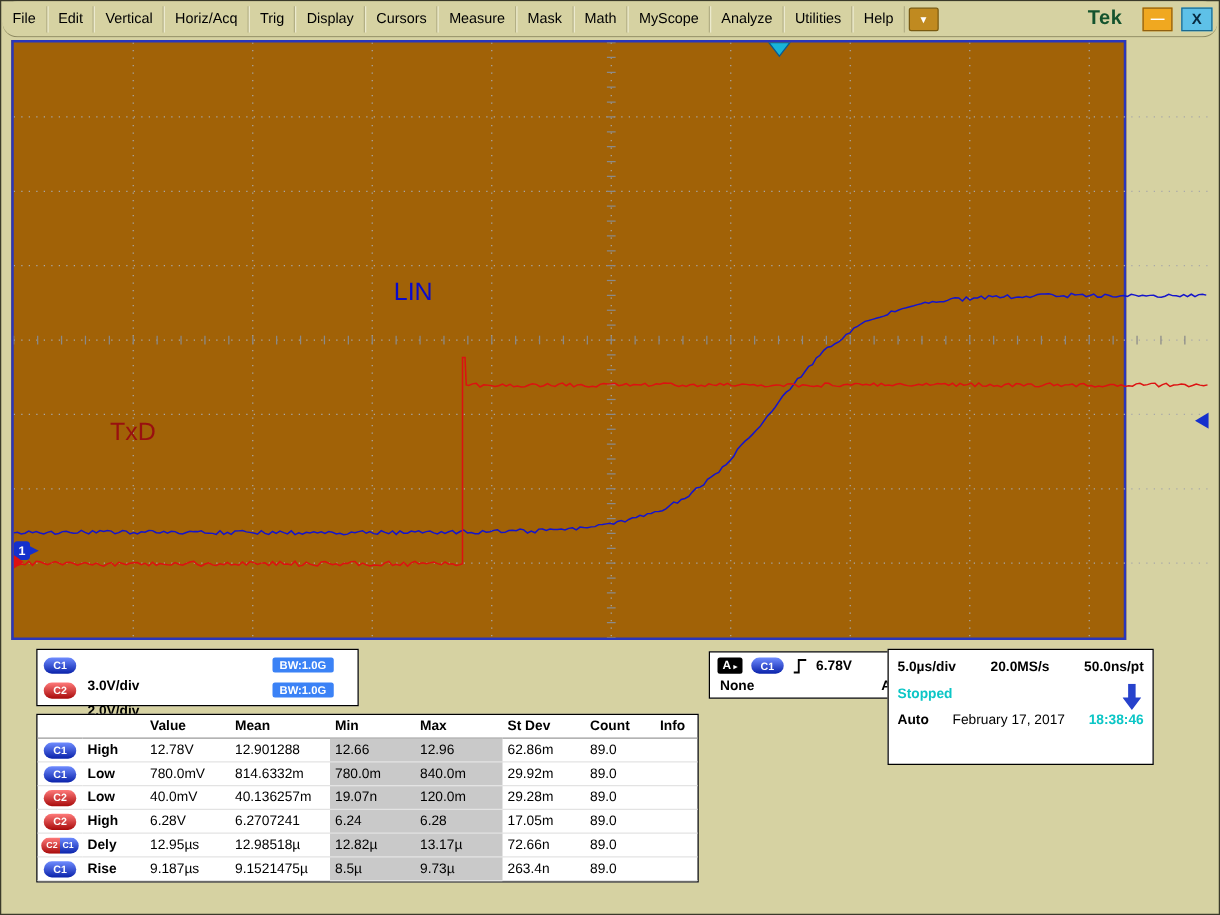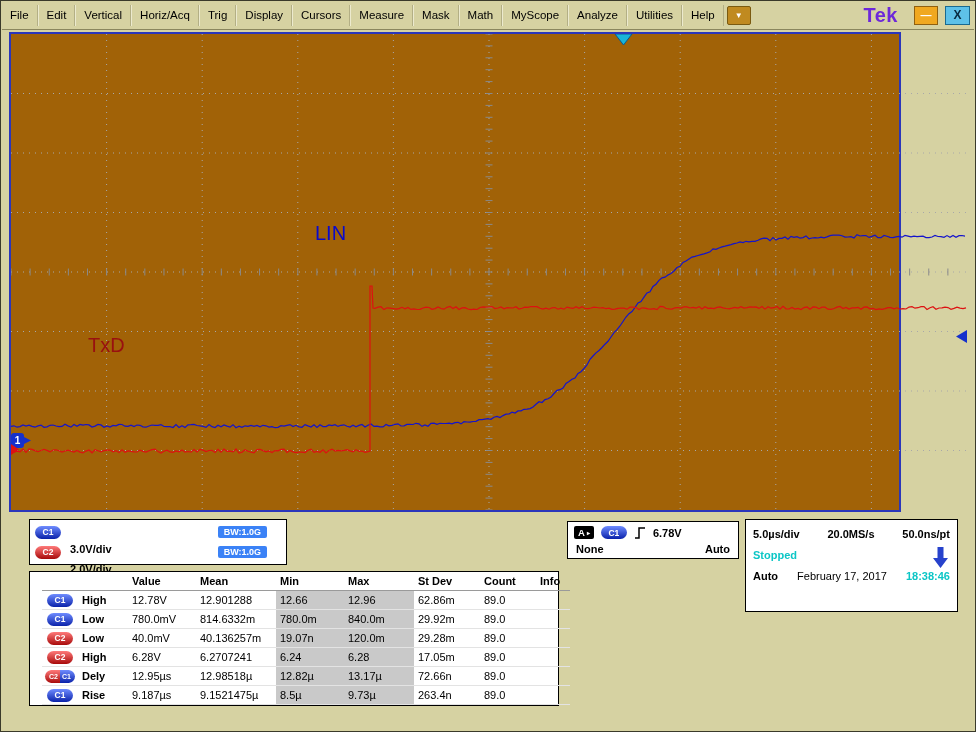--- a/index.html
+++ b/index.html
@@ -1,56 +1,56 @@
 <!DOCTYPE html>
 <html><head>
 <meta charset="utf-8">
 <style>
   *{margin:0;padding:0;box-sizing:border-box;}
   html,body{background:#777;}
   body{font-family:"Liberation Sans",sans-serif;}
   .app{position:relative;width:976px;height:732px;background:#d6d2a2;border:1px solid #3a3a2a;overflow:hidden;}
 
   
-  .menubar{position:absolute;left:1px;top:0;right:1px;height:29px;display:flex;align-items:center;background:#d6d2a2;border-bottom:1px solid #8a865e;}
+  .menubar{position:absolute;left:1px;top:0;right:1px;height:29px;display:flex;align-items:center;background:#d6d2a2;border-bottom:1px solid #8a865e;border-radius:12px;}
   .menu-item{padding:4px 8px 5px;font-size:11.5px;color:#000;border-right:1px solid #b3af85;border-left:1px solid #eceace;cursor:default;white-space:nowrap;}
   .menu-item:first-child{border-left:none;}
   .menu-drop{width:24px;height:19px;margin-left:3px;background:#c08a20;border:1px solid #7a5a10;border-radius:2px;color:#fff;font-size:8px;display:flex;align-items:center;justify-content:center;}
   .mb-spacer{flex:1;}
-  .tek-logo{font-size:20px;font-weight:bold;color:#6d28d9;margin-right:16px;letter-spacing:.5px;}
+  .tek-logo{font-size:16px;font-weight:bold;color:#14532d;margin-right:16px;letter-spacing:.5px;}
   .btn-min{width:24px;height:19px;background:#f0a820;border:1px solid #906010;color:#fff;font-weight:bold;display:flex;align-items:center;justify-content:center;margin-right:7px;font-size:11px;}
   .btn-close{width:25px;height:19px;background:#5ec1e8;border:1px solid #1a6a90;color:#072a40;font-weight:bold;display:flex;align-items:center;justify-content:center;margin-right:4px;font-size:12px;}
 
   
   .wavewrap{position:absolute;left:8px;top:31px;width:892px;height:480px;background:#a16207;border:2px solid #2a36bb;}
   .lbl-lin{font-size:20px;fill:#0a0acc;}
   .lbl-txd{font-size:20px;fill:#991010;}
 
   
-  .rbox{position:absolute;background:#fff;border:1px solid #000;padding-left:12px;}
+  .rbox{position:absolute;background:#fff;border:1px solid #000;}
   #vbox{left:28px;top:518px;width:258px;height:46px;padding:2px 5px;display:flex;flex-direction:column;justify-content:space-around;}
   .vrow{display:flex;align-items:center;height:18px;}
   .pill{min-width:26px;height:13px;border-radius:7px;color:#fff;font-size:8.5px;font-weight:bold;display:inline-flex;align-items:center;justify-content:center;padding:0 2px;overflow:hidden;}
   .pill.c1{background:linear-gradient(#6f8cff,#0a22aa);}
   .pill.c2{background:linear-gradient(#ff7a7a,#a80a0a);}
   .pill.c2c1{padding:0;min-width:32px;}
   .pill .half{height:100%;display:flex;align-items:center;font-size:7px;padding:0 2px;}
   .pill .half.r{background:linear-gradient(#ff7a7a,#a80a0a);border-radius:7px 0 0 7px;padding-left:4px;}
   .pill .half.b{background:linear-gradient(#6f8cff,#0a22aa);border-radius:0 7px 7px 0;padding-right:4px;}
   .vscale{font-size:11px;font-weight:bold;margin-left:9px;margin-top:34px;}
   .bwbadge{margin-left:auto;margin-right:14px;background:#3b82f6;color:#fff;font-size:9px;font-weight:bold;padding:1px 6px;border-radius:2px;}
 
   #tbox{left:566px;top:520px;width:172px;height:38px;padding:2px 6px;}
   .trow1{display:flex;align-items:center;gap:7px;height:17px;}
   .abadge{background:#000;color:#fff;font-size:9.5px;font-weight:bold;padding:0 4px;border-radius:2px;height:13px;display:inline-flex;align-items:center;gap:2px;}
   .abadge .tri{font-size:6px;}
   .tlevel{font-size:11px;font-weight:bold;}
   .trow2{display:flex;justify-content:space-between;font-size:11px;font-weight:bold;padding:0 2px;margin-top:2px;}
 
-  #hbox{left:744px;top:518px;width:213px;height:93px;padding:3px 7px;font-size:11px;}
+  #hbox{left:709px;top:518px;width:213px;height:93px;padding:3px 7px;font-size:11px;}
   .hrow{display:flex;justify-content:space-between;align-items:center;height:21px;}
   .bold{font-weight:bold;}
   .cyan{color:#0cc6c6;font-weight:bold;}
   .acq-right{padding-right:22px;}
   .arrow-dl{position:absolute;right:9px;top:27px;}
 
   
   #mtable{left:28px;top:570px;width:530px;height:135px;display:grid;grid-template-columns:36px 50px 68px 80px 68px 70px 66px 56px 34px;grid-auto-rows:19px;font-size:11px;background:#fff;}
   .cell{display:flex;align-items:center;padding-left:4px;border-bottom:1px solid #e3e3e3;height:19px;overflow:hidden;white-space:nowrap;}
   .cell.hdr{font-weight:bold;border-bottom:1px solid #9a9a9a;}

